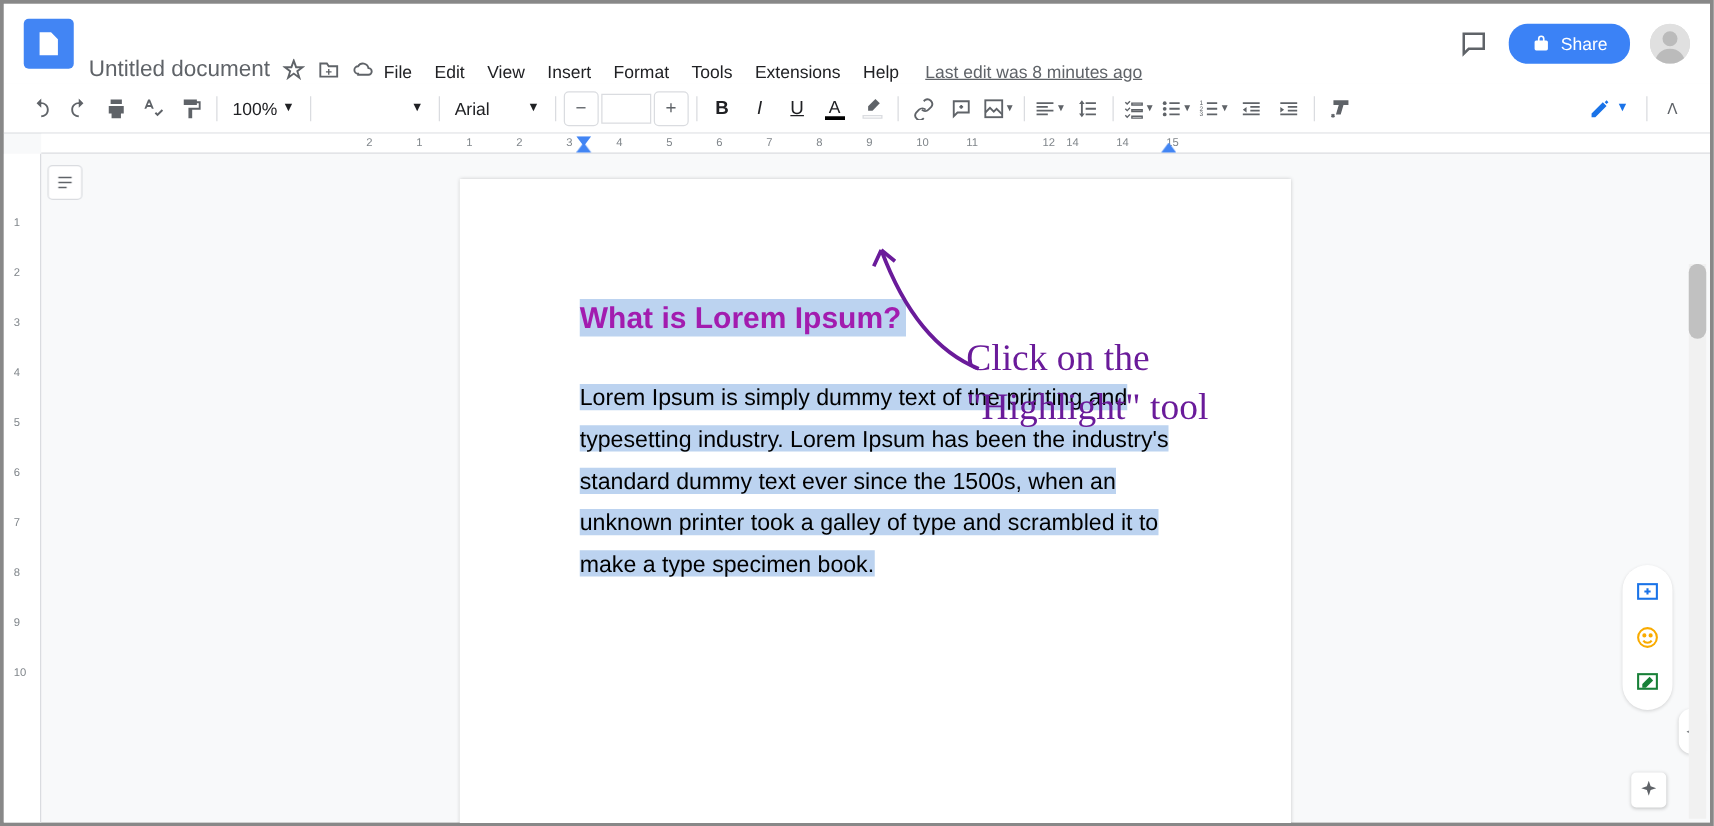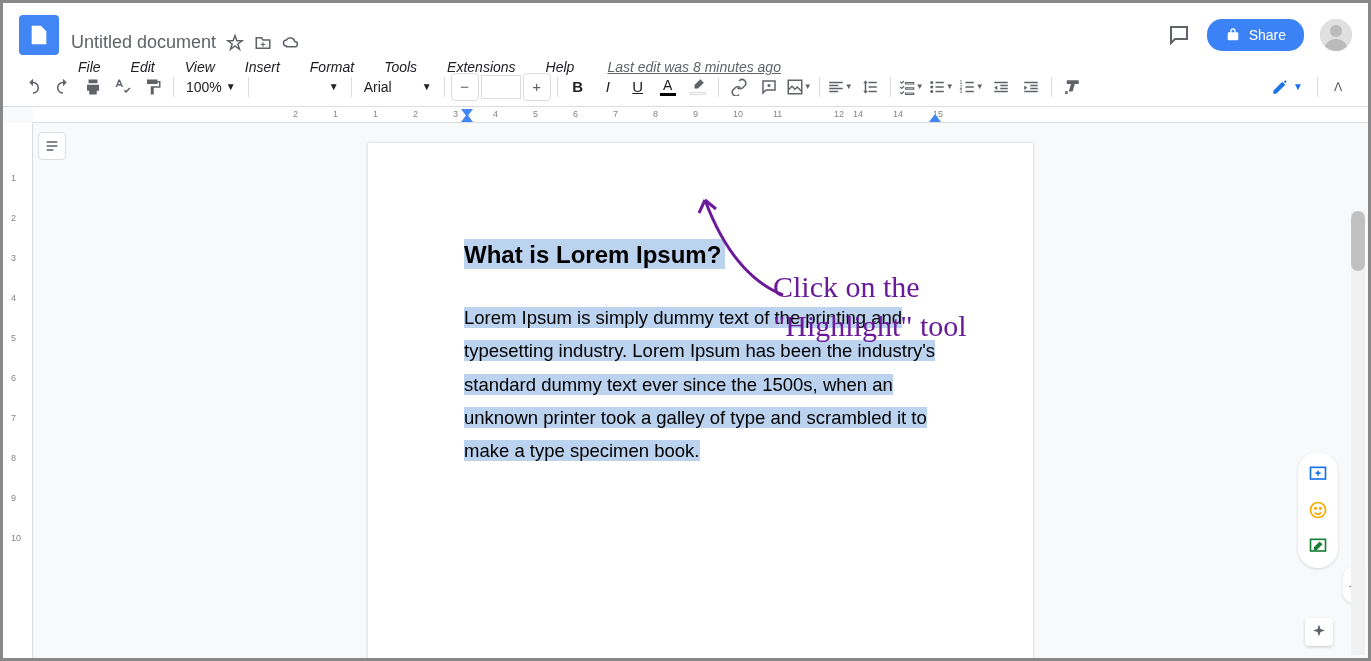--- a/index.html
+++ b/index.html
@@ -1,43 +1,43 @@
 <!DOCTYPE html>
 <html><head>
 <meta charset="utf-8">
 <style>
 * { box-sizing: border-box; margin: 0; padding: 0; }
 body { font-family: Arial, sans-serif; background: #f8f9fa; width: 1371px; height: 661px; overflow: hidden; border: 3px solid #888; }
 .titlebar { display: flex; align-items: center; padding: 8px 16px; background: #fff; height: 64px; }
 .logo { width: 40px; height: 40px; background: #4285f4; border-radius: 4px; display: flex; align-items: center; justify-content: center; margin-right: 12px; }
 .logo svg { width: 22px; height: 28px; fill: #fff; }
-.title-area { display: flex; flex-direction: column; flex: 1; margin-top: 41px; }
+.title-area { display: flex; flex-direction: row; flex: 1; margin-top: 41px; }
 .doc-title-row { display: flex; align-items: center; gap: 10px; }
 .doc-title { font-size: 18px; color: #5f6368; }
 .icon-btn { color: #5f6368; cursor: pointer; display: inline-flex; align-items: center; justify-content: center; }
-.menubar { display: flex; gap: 16px; margin-top: 2px; align-items: center; font-style: italic; }
+.menubar { display: flex; gap: 4px; margin-top: 2px; align-items: center; }
 .menu-item { color: #202124; font-size: 14px; padding: 4px 7px; border-radius: 4px; cursor: pointer; }
 .last-edit { color: #5f6368; font-size: 14px; text-decoration: underline; margin-left: 10px; }
 .title-right { display: flex; align-items: center; gap: 16px; }
 .share-btn { background: #3b82f6; color: #fff; border: none; border-radius: 15px; padding: 8px 18px; font-size: 14px; font-weight: 400; display: flex; align-items: center; gap: 8px; cursor: pointer; }
 .avatar { width: 32px; height: 32px; border-radius: 50%; background: #ddd; overflow: hidden; }
 .toolbar { display: flex; align-items: center; padding: 4px 16px; background: #fff; border-bottom: 1px solid #dadce0; height: 40px; gap: 2px; }
 .tb-btn { width: 28px; height: 28px; display: inline-flex; align-items: center; justify-content: center; border-radius: 4px; color: #5f6368; cursor: pointer; font-size: 15px; }
 .tb-sep { width: 1px; height: 20px; background: #dadce0; margin: 0 4px; }
 .tb-select { display: flex; align-items: center; gap: 4px; padding: 0 6px; font-size: 14px; color: #202124; cursor: pointer; }
 .tb-input { width: 40px; text-align: center; border: none; font-size: 14px; }
 .editing-mode { display: flex; align-items: center; gap: 4px; padding: 4px 8px; border-radius: 4px; color: #1a73e8; cursor: pointer; margin-left: auto; }
 .doc-area { display: flex; height: calc(100% - 104px); position: relative; background: #f8f9fa; }
 .vruler { width: 30px; background: #fff; border-right: 1px solid #dadce0; position: relative; font-size: 9px; color: #80868b; }
 .vruler-num { position: absolute; left: 8px; }
 .hruler { height: 16px; background: #fff; border-bottom: 1px solid #dadce0; position: relative; font-size: 9px; color: #80868b; margin-left: 30px; }
 .hruler-num { position: absolute; top: 2px; }
 .page-container { flex: 1; overflow: auto; padding: 20px 0 0 0; }
 .page { width: 665px; min-height: 520px; background: #fff; margin: 0 auto; box-shadow: 0 0 3px rgba(0,0,0,0.2); padding: 96px 96px; position: relative; }
-.doc-heading { font-size: 24px; font-weight: bold; color: #000000; display: inline; }
+.doc-heading { font-size: 24px; font-weight: bold; color: #a21caf; display: inline; }
 .doc-body { font-size: 18.5px; color: #000; line-height: 1.8; margin-top: 32px; }
 .sel { background: #bcd3f0; }
 .outline-panel { position: absolute; left: 35px; top: 25px; width: 28px; height: 28px; border: 1px solid #dadce0; border-radius: 4px; display: flex; align-items: center; justify-content: center; color: #5f6368; cursor: pointer; background: #fff; }
 .side-actions { position: absolute; right: 30px; top: 345px; display: flex; flex-direction: column; gap: 12px; background: #fff; border-radius: 20px; padding: 10px 8px; box-shadow: 0 1px 3px rgba(0,0,0,0.15); }
 .side-actions .sa { width: 24px; height: 24px; display: flex; align-items: center; justify-content: center; cursor: pointer; }
 .annotation { position: absolute; left: 770px; top: 160px; color: #6a1b9a; font-family: 'Comic Sans MS', cursive; font-size: 30px; font-weight: 500; line-height: 1.3; pointer-events: none; }
 .arrow-svg { position: absolute; left: 680px; top: 78px; pointer-events: none; }
 .explore-btn { position: absolute; right: 35px; bottom: 12px; width: 28px; height: 28px; background: #fff; border-radius: 4px; box-shadow: 0 1px 3px rgba(0,0,0,0.2); display: flex; align-items: center; justify-content: center; color: #5f6368; cursor: pointer; }
 .hide-side { position: absolute; right: 5px; top: 460px; width: 20px; height: 36px; background: #fff; border-radius: 10px 0 0 10px; box-shadow: 0 1px 3px rgba(0,0,0,0.15); display: flex; align-items: center; justify-content: center; color: #5f6368; cursor: pointer; font-size: 10px; }
 .hruler-content { position: relative; height: 100%; }

